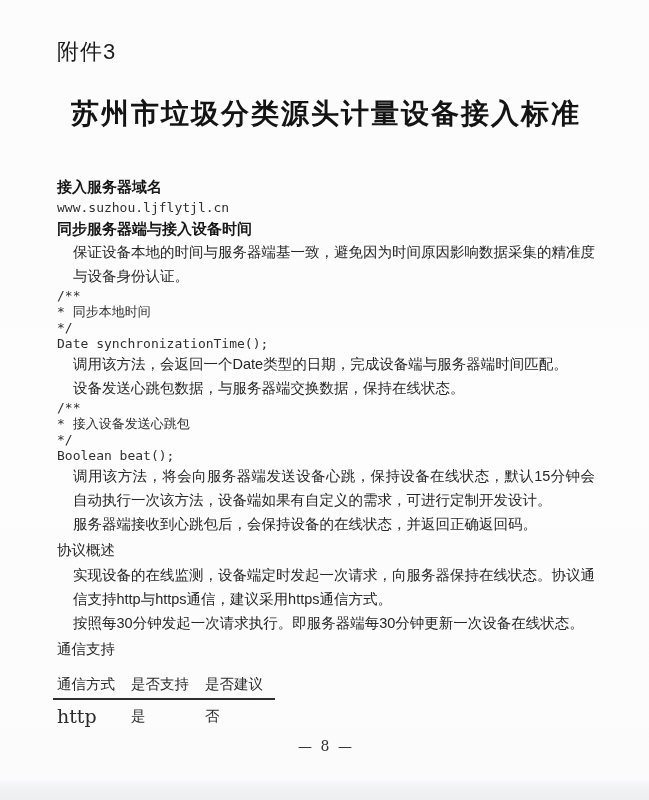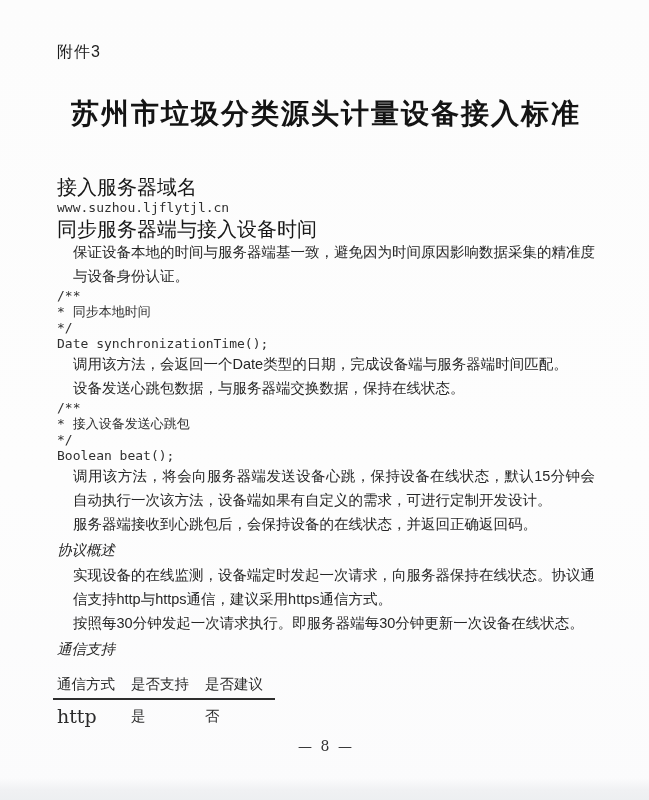--- a/index.html
+++ b/index.html
@@ -17,43 +17,43 @@
   .page {
     position: relative;
     width: 649px;
     height: 800px;
     background: linear-gradient(180deg, #fcfcfc 0%, #fdfdfd 60%, #fbfbfc 100%);
   }
   .content {
     padding: 42px 54px 0 57px;
   }
   .attachment-label {
-    font-size: 16px;
+    font-size: 22px;
     line-height: 20px;
     color: #1d1d1d;
     letter-spacing: 1px;
   }
   .doc-title {
     margin-top: 34px;
     text-align: center;
     font-size: 28px;
     line-height: 36px;
     font-weight: 700;
     color: #141414;
     letter-spacing: 2px;
     font-family: "DejaVu Serif", "Liberation Serif", serif;
   }
   .body-blocks {
     margin-top: 44px;
   }
   .blk { margin: 0; }
   .heading {
-    font-size: 20px;
+    font-size: 15px;
     line-height: 22px;
-    font-weight: 400;
+    font-weight: 700;
     color: #161616;
   }
   .mono {
     font-family: "DejaVu Sans Mono", "Liberation Mono", monospace;
     font-size: 13px;
     line-height: 20px;
     color: #303030;
   }
   .para {
     font-size: 14.5px;
@@ -62,21 +62,20 @@
     color: #262626;
     margin-left: 16px;
   }
   .code {
     font-family: "DejaVu Sans Mono", "Liberation Mono", monospace;
     font-size: 13px;
     line-height: 16px;
     color: #303030;
   }
   .subitalic {
-    font-style: italic;
     font-size: 14.5px;
     line-height: 22px;
     padding: 3px 0 2px 0;
     color: #262626;
     font-family: "DejaVu Serif", "Liberation Serif", serif;
   }
   .comm-table {
     border-collapse: collapse;
     margin-top: 12px;
     margin-left: -4px;

